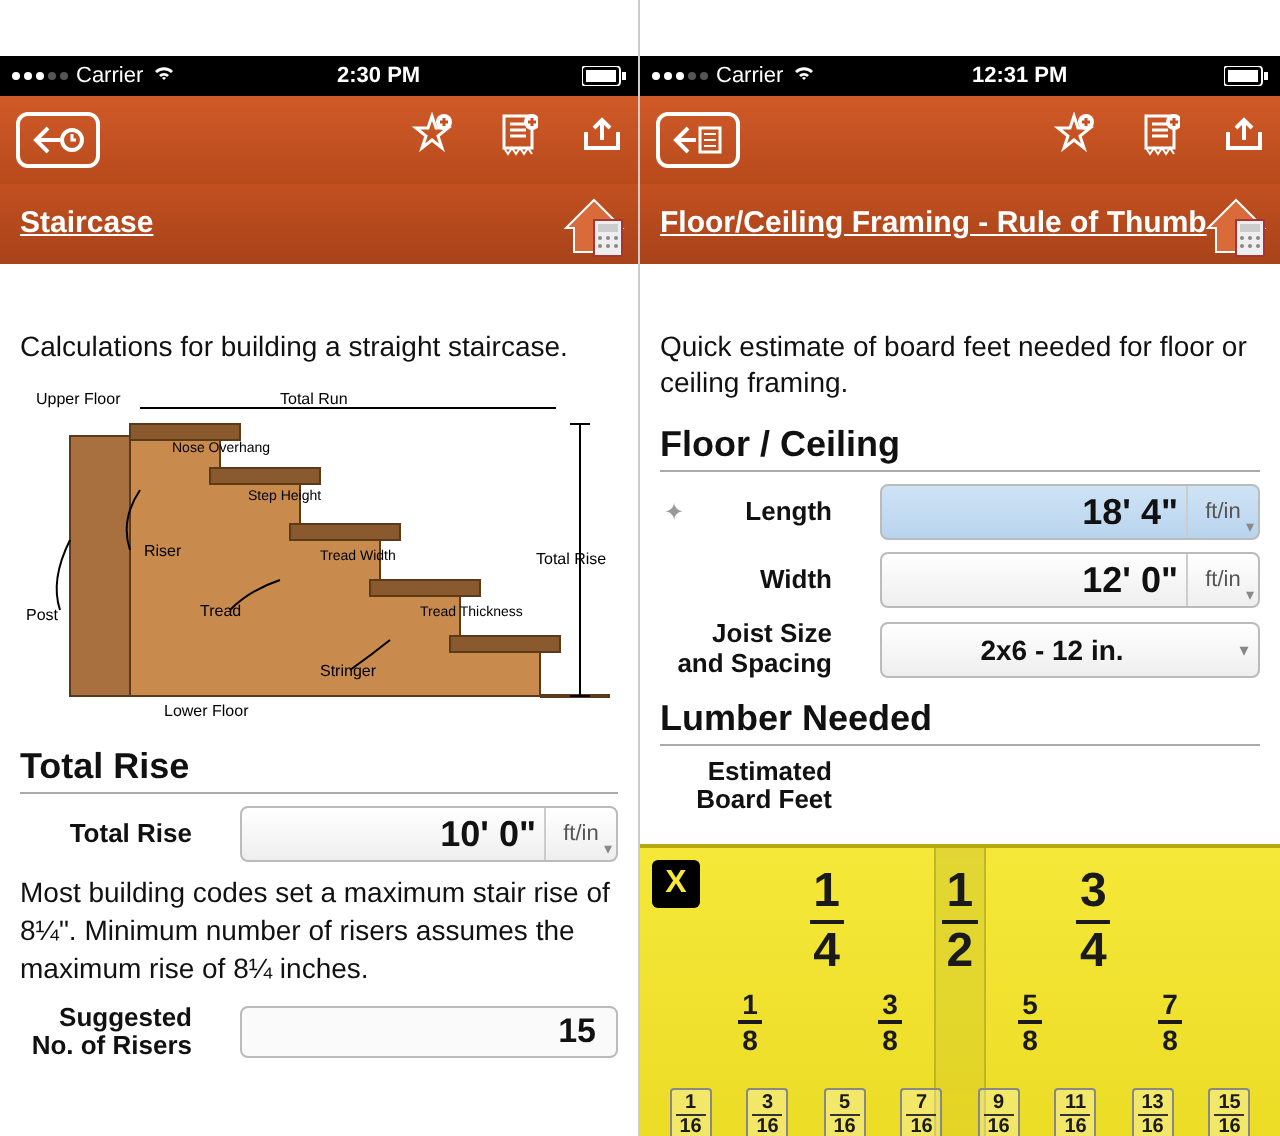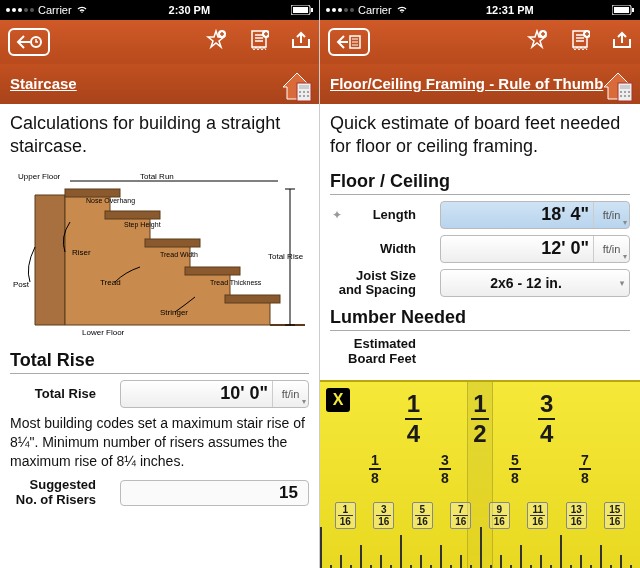--- a/index.html
+++ b/index.html
@@ -1,34 +1,34 @@
 <!DOCTYPE html>
 <html><head>
 <meta charset="utf-8">
 <style>
 * { margin: 0; padding: 0; box-sizing: border-box; font-family: -apple-system, Helvetica, Arial, sans-serif; }
 body { width: 640px; height: 568px; display: flex; background: #fff; overflow: hidden; }
 .screen { width: 320px; height: 568px; position: relative; overflow: hidden; }
 .screen.left { border-right: 1px solid #ccc; }
-.status-bar { height: 20px; background: #000; color: #fff; display: flex; align-items: center; font-size: 11px; padding: 0 6px; justify-content: space-between; }
+.status-bar { height: 20px; background: #000; color: #fff; display: flex; align-items: center; font-size: 11px; padding: 0 6px; justify-content: space-between; margin-top: 28px; }
 .sb-left { display: flex; align-items: center; gap: 4px; }
 .sb-dots { display: flex; gap: 2px; }
 .sb-dot { width: 4px; height: 4px; border-radius: 50%; background: #fff; }
 .sb-dot.dim { background: #555; }
 .sb-time { font-weight: 600; }
 .sb-right { display: flex; align-items: center; gap: 4px; }
 .nav-bar { height: 44px; background: linear-gradient(#d05a28,#b84a1c); display: flex; align-items: center; justify-content: space-between; padding: 0 8px; }
 .nav-back { width: 42px; height: 28px; border: 2px solid #fff; border-radius: 6px; display: flex; align-items: center; justify-content: center; }
 .nav-icons { display: flex; gap: 22px; align-items: center; }
 .nav-ico { color: #fff; font-size: 20px; }
 .title-bar { height: 40px; background: linear-gradient(#c25020,#a8431a); display: flex; align-items: center; padding: 0 10px; color: #fff; font-size: 15px; font-weight: 600; position: relative; text-decoration: underline; }
 .title-bar .title-text { flex: 1; line-height: 1.2; }
 .house-icon { position: absolute; right: 4px; bottom: -2px; }
 .content { padding: 8px 10px; font-size: 13px; color: #111; }
-.desc { font-size: 18px; margin-bottom: 8px; line-height: 1.3; }
+.desc { font-size: 14px; margin-bottom: 8px; line-height: 1.3; margin-top: 24px; }
 .diagram { width: 300px; height: 170px; margin: 0 auto 6px; }
 .section-head { font-size: 18px; font-weight: 700; border-bottom: 1px solid #aaa; padding: 4px 0 2px; margin-bottom: 6px; }
 .field-row { display: flex; align-items: center; margin-bottom: 6px; }
 .field-label { flex: 0 0 110px; text-align: right; font-size: 13px; font-weight: 700; padding-right: 24px; line-height: 1.1; }
 .field-input { flex: 1; height: 28px; border: 1px solid #bbb; border-radius: 4px; background: linear-gradient(#fff,#eee); display: flex; align-items: center; position: relative; }
 .field-value { flex: 1; text-align: right; font-size: 18px; font-weight: 700; padding-right: 4px; }
 .field-unit { width: 36px; text-align: center; font-size: 11px; color: #555; border-left: 1px solid #ccc; height: 100%; display: flex; align-items: center; justify-content: center; position: relative; }
 .field-unit::after { content: "▾"; font-size: 8px; position: absolute; right: 2px; bottom: 1px; color: #888; }
 .note { font-size: 14px; line-height: 1.35; margin-bottom: 8px; }
 .readonly { flex: 1; height: 26px; border: 1px solid #bbb; border-radius: 4px; background: #fafafa; display: flex; align-items: center; justify-content: flex-end; padding-right: 10px; font-size: 17px; font-weight: 700; }

